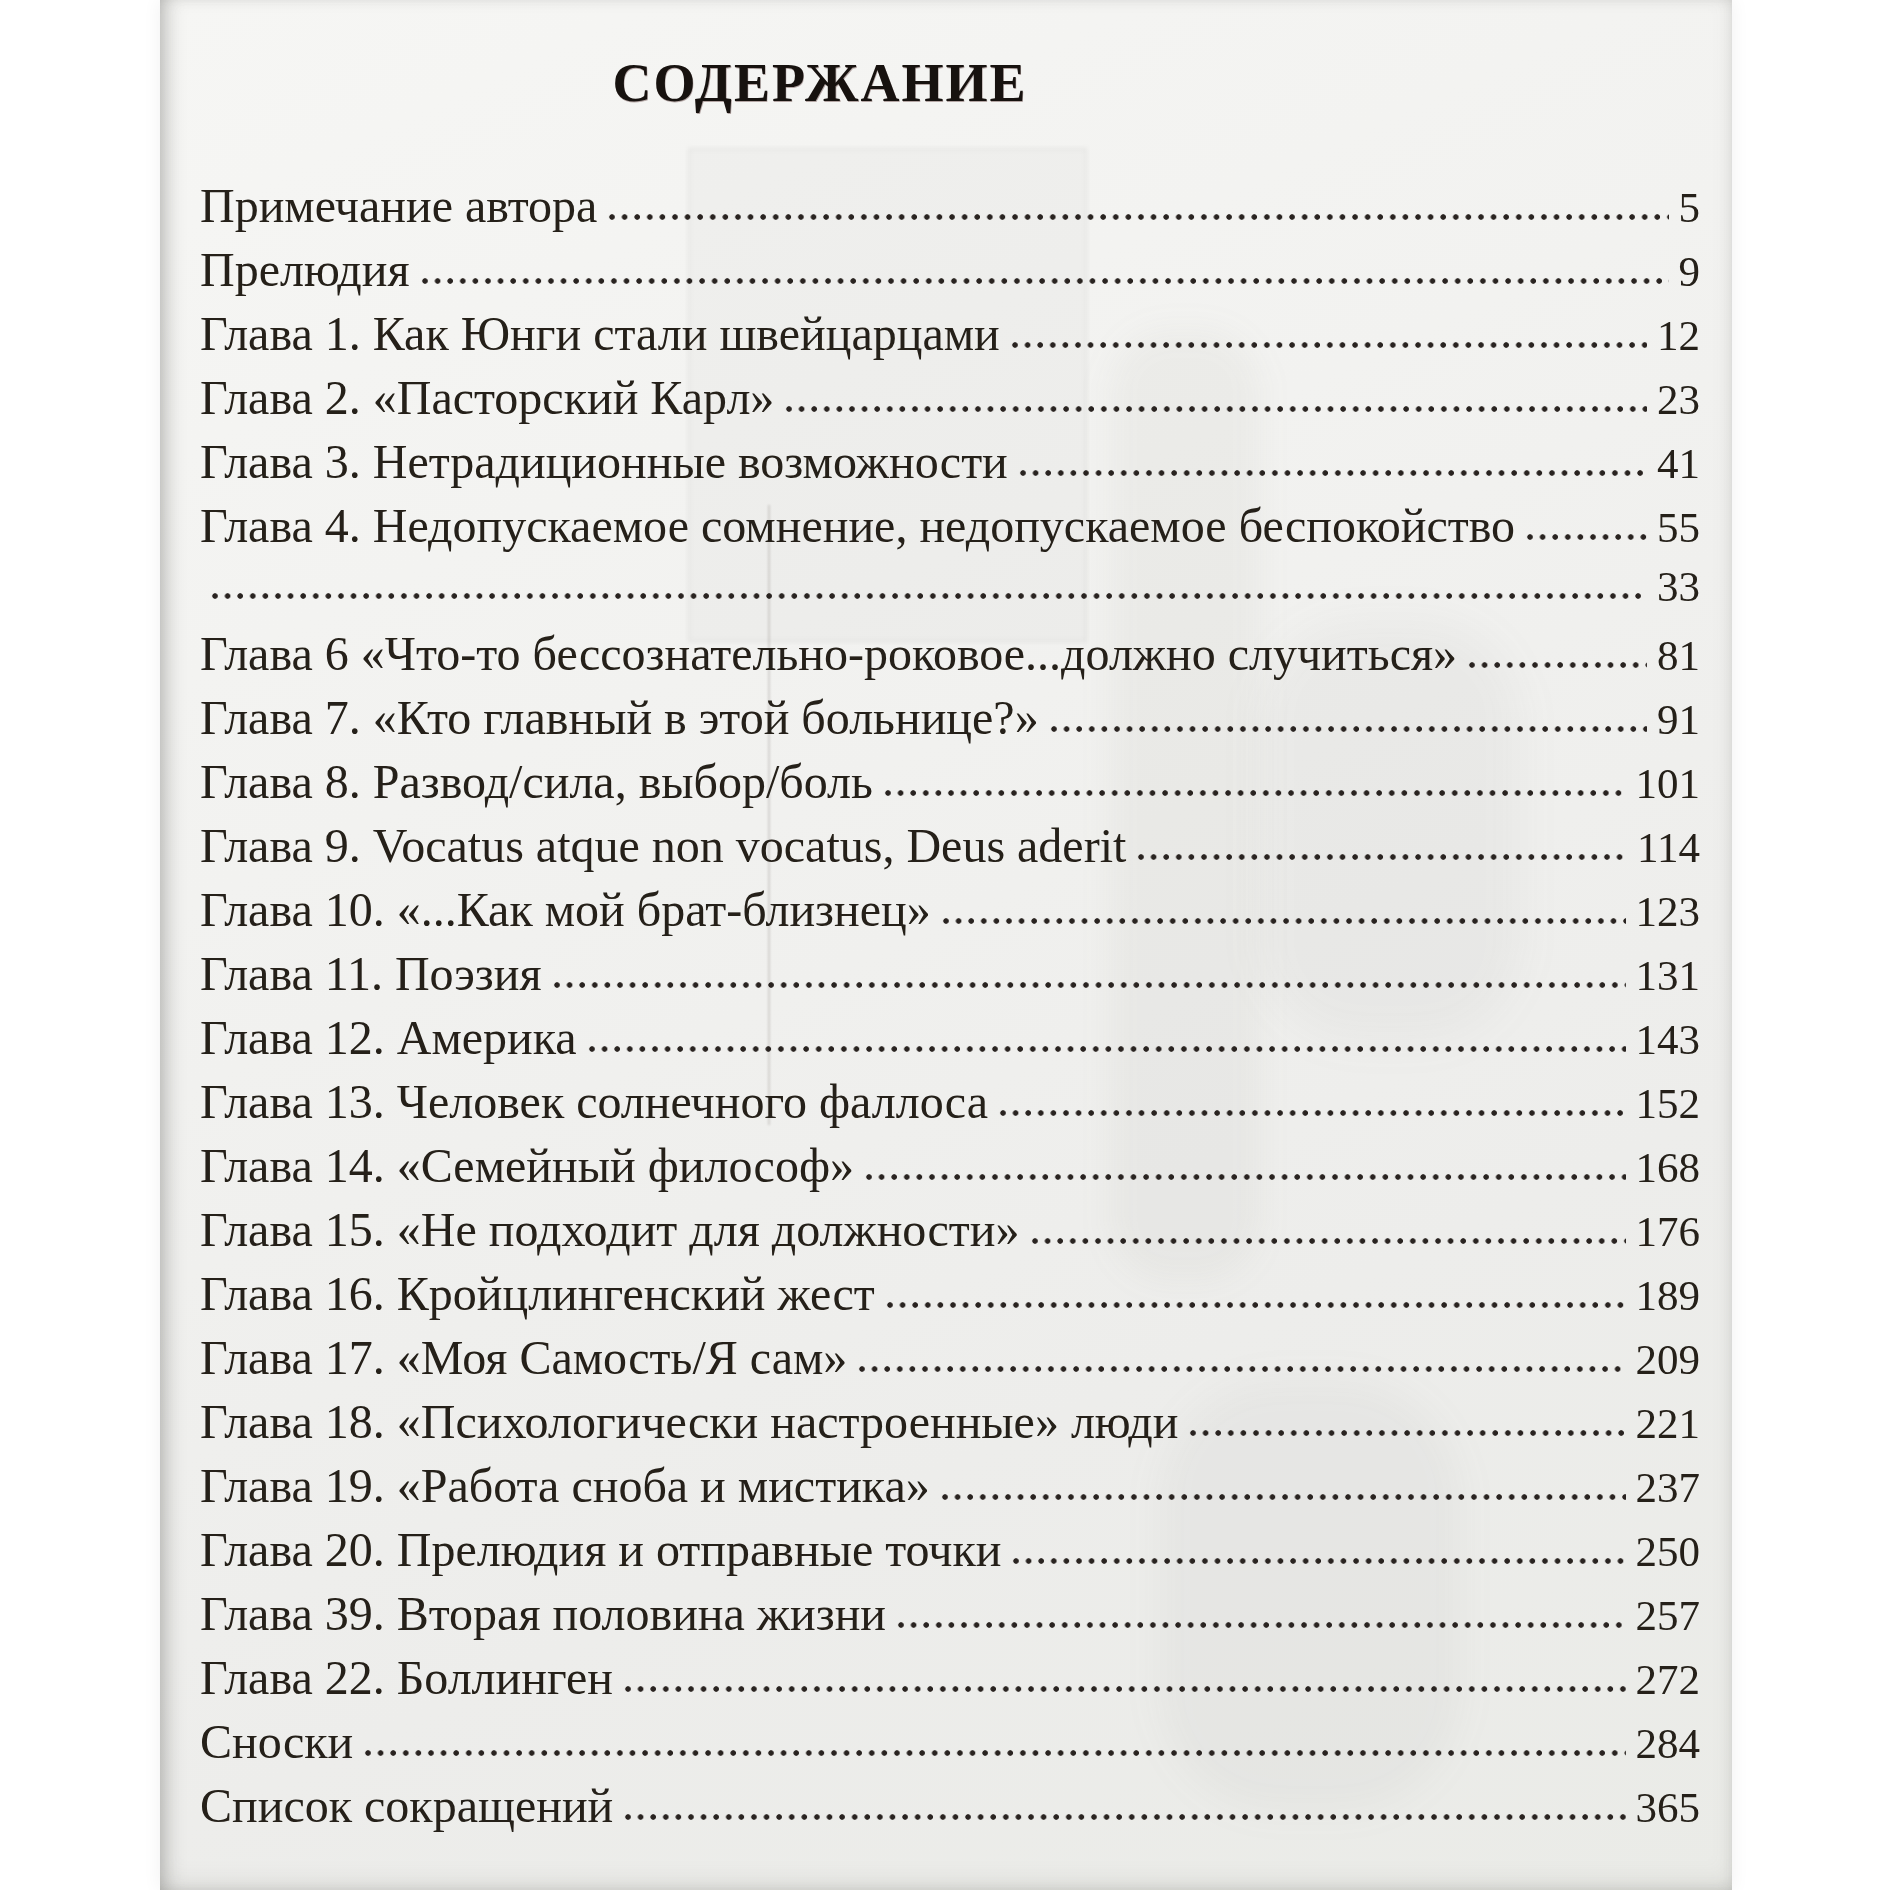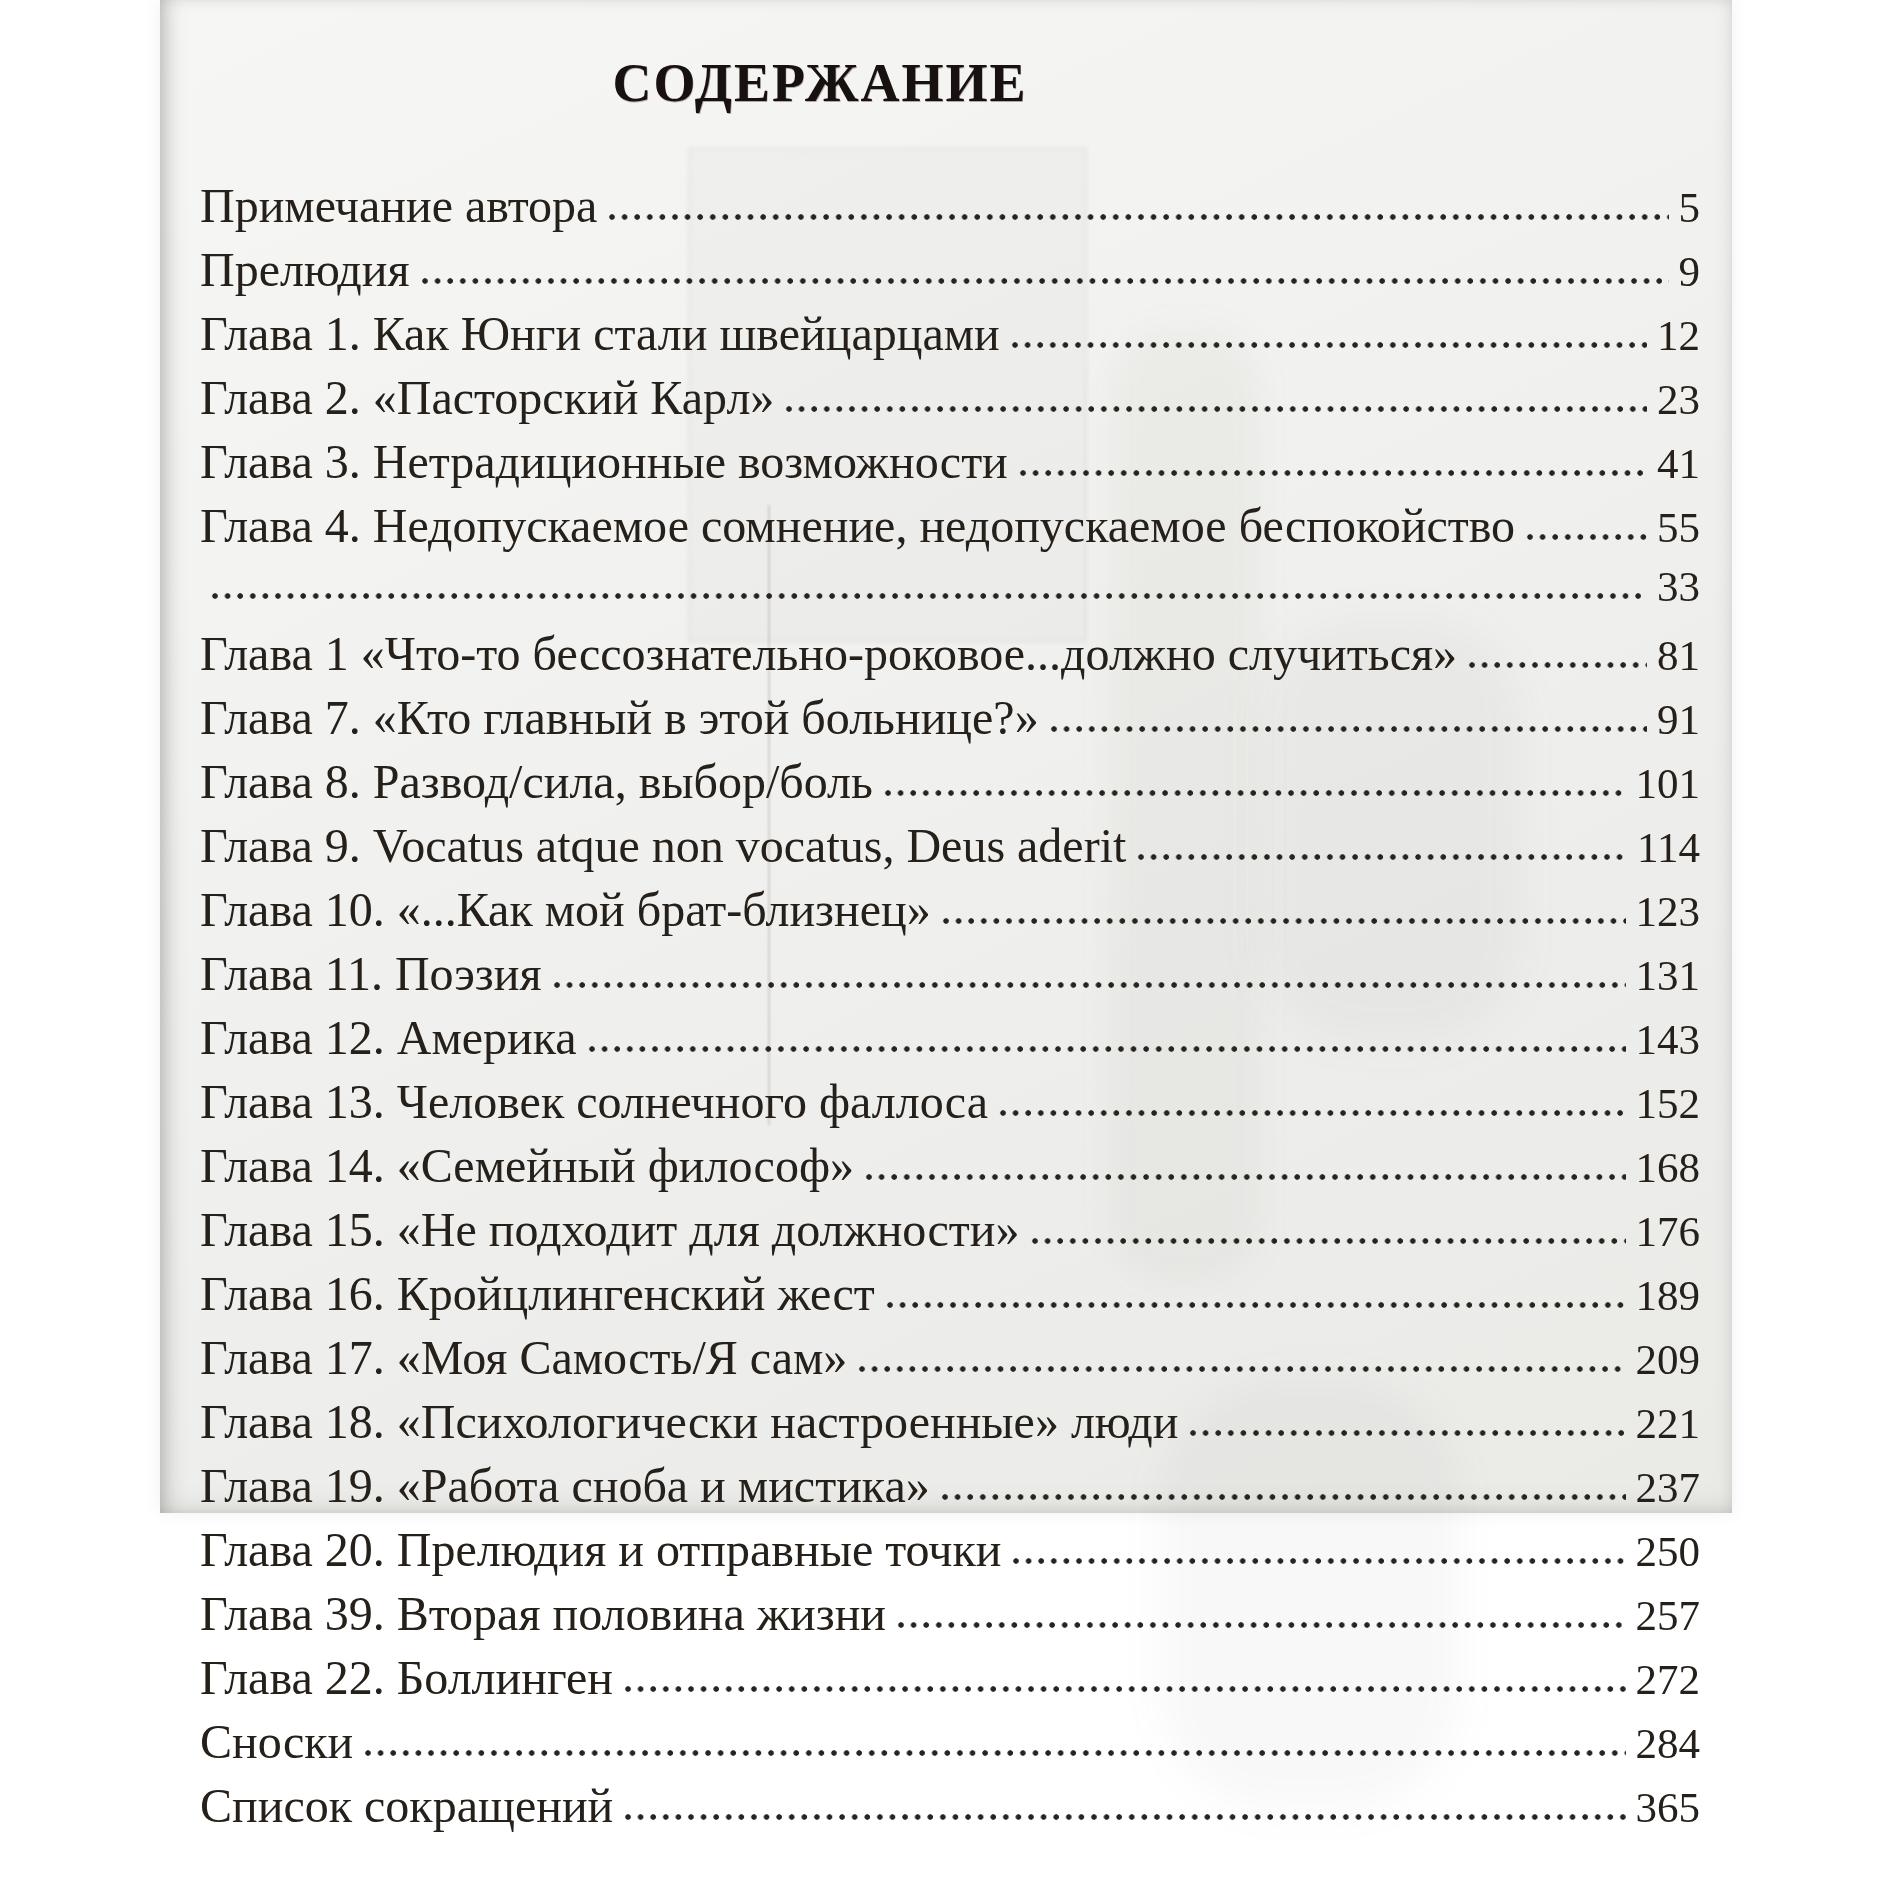--- a/index.html
+++ b/index.html
@@ -10,21 +10,21 @@
     overflow: hidden;
   }
   .screen {
     position: relative;
     width: 1890px; height: 1890px;
     background: #ffffff;
   }
   
   .photo-page {
     position: absolute;
-    left: 160px; top: 0; width: 1572px; height: 1513px;
+    left: 160px; top: 0; width: 1572px; height: 1890px;
     background: linear-gradient(155deg, #f6f6f4 0%, #f2f2f0 35%, #ededeb 70%, #eaebe7 100%);
     box-shadow:
       inset 14px 0 22px -12px rgba(90,90,88,0.45),
       inset -6px 0 14px -8px rgba(120,120,118,0.25),
       inset 0 -10px 30px -12px rgba(110,112,104,0.25),
       0 0 18px rgba(0,0,0,0.06);
   }
   
   .ghost-rect {
     position: absolute;
@@ -149,21 +149,21 @@
           <div class="toc-row">
     <span class="label">Глава 4. Недопускаемое сомнение, недопускаемое беспокойство</span>
     <span class="leader"></span>
     <span class="pagenum">55</span>
   </div>
           <div class="toc-row">
     <span class="leader"></span>
     <span class="pagenum">33</span>
   </div>
           <div class="toc-row">
-    <span class="label">Глава 1 «Что-то бессознательно-роковое...должно случиться»</span>
+    <span class="label">Глава 6 «Что-то бессознательно-роковое...должно случиться»</span>
     <span class="leader"></span>
     <span class="pagenum">81</span>
   </div>
           <div class="toc-row">
     <span class="label">Глава 7. «Кто главный в этой больнице?»</span>
     <span class="leader"></span>
     <span class="pagenum">91</span>
   </div>
           <div class="toc-row">
     <span class="label">Глава 8. Развод/сила, выбор/боль</span>

